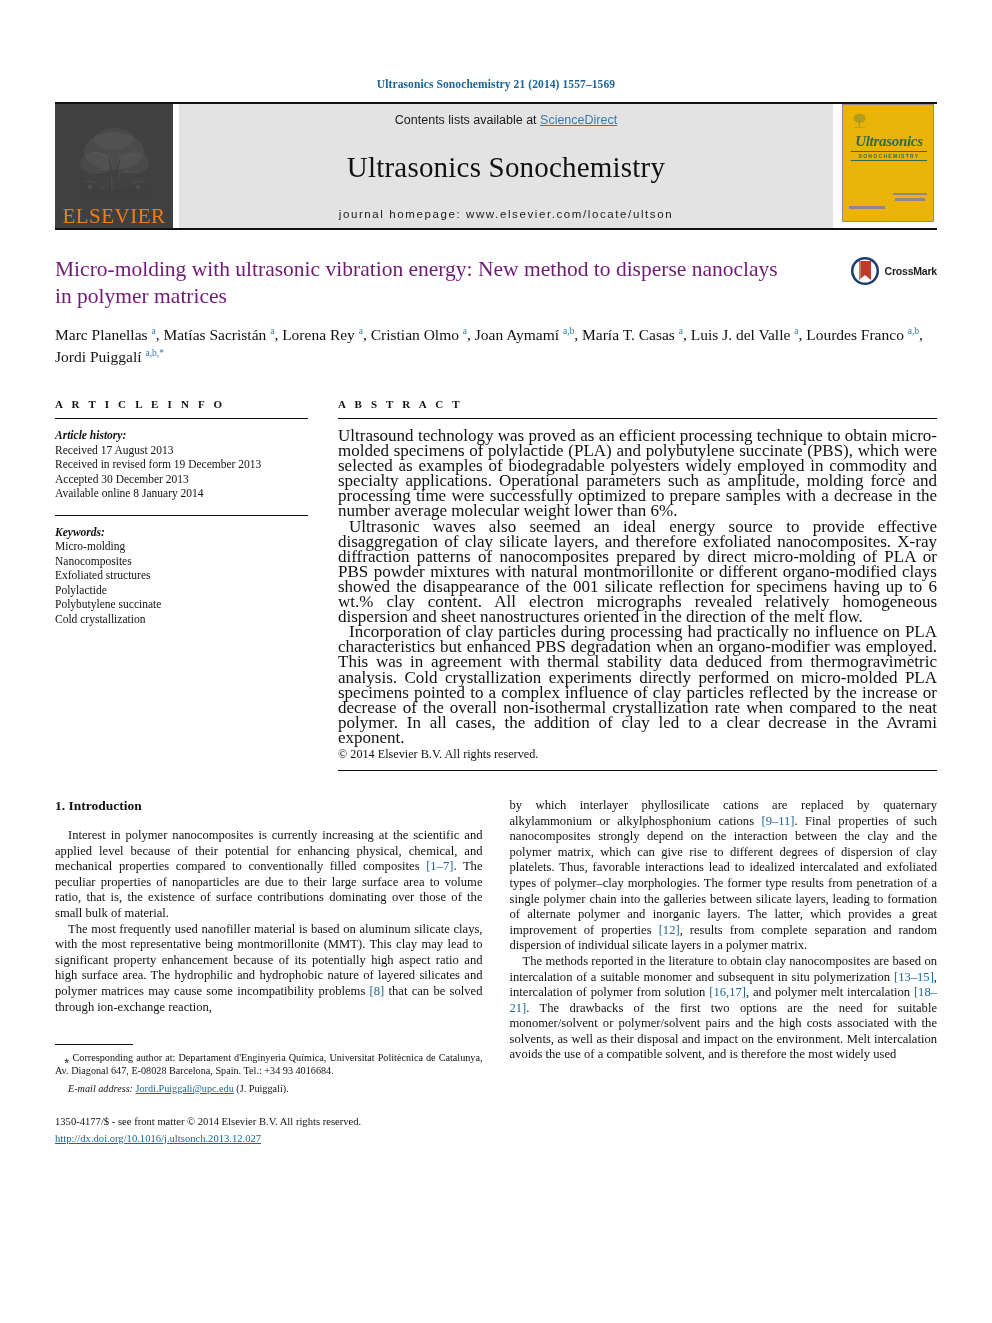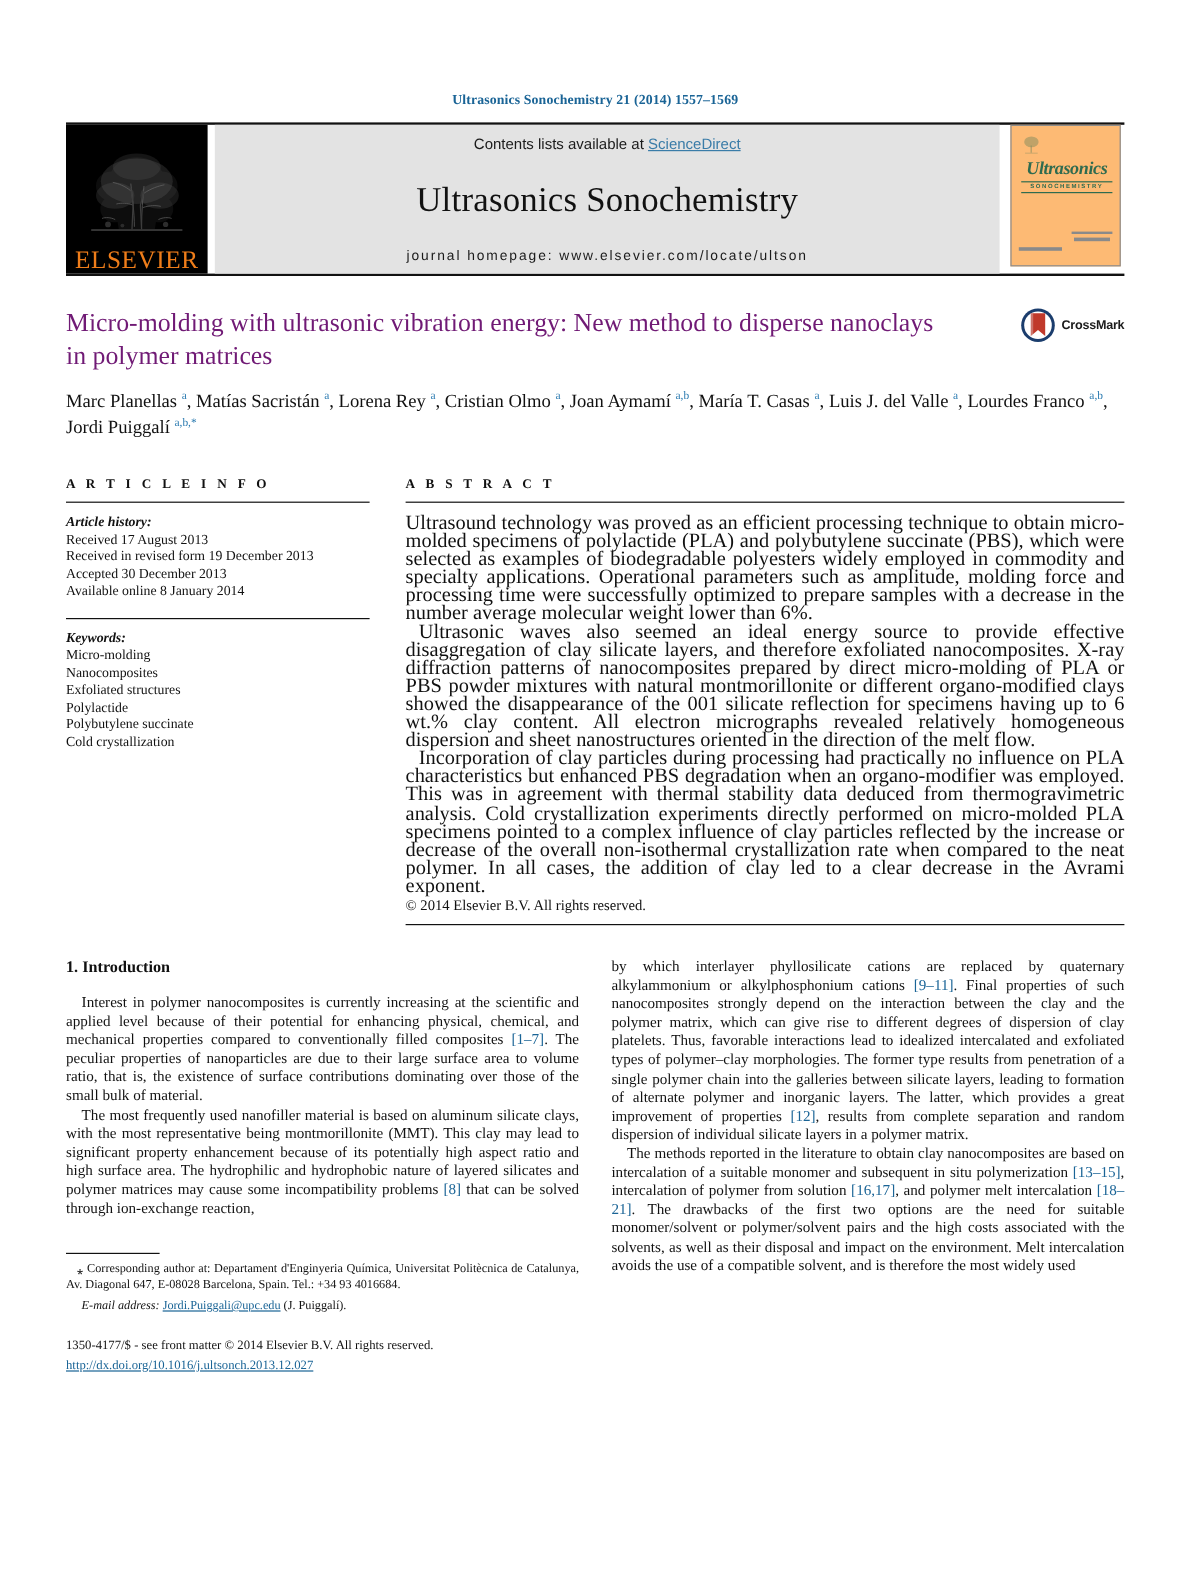--- a/index.html
+++ b/index.html
@@ -46,21 +46,21 @@
     margin: 0 55px;
     height: 124px;
   }
   .elsevier-box {
     width: 118px;
     flex: 0 0 118px;
     display: flex;
     flex-direction: column;
     align-items: center;
     justify-content: flex-end;
-    background: #000000;
+    background: #404040;
     padding-top: 4px;
   }
   .tree-svg { display:block; }
   .elsevier-word {
     font-family: "Liberation Serif", serif;
     color: #ef7d1a;
     font-size: 21px;
     letter-spacing: 0.5px;
     line-height: 1;
     margin-top: 1px;
@@ -101,21 +101,21 @@
   .cover-box {
     flex: 0 0 98px;
     width: 98px;
     display: flex;
     align-items: flex-start;
     justify-content: center;
   }
   .cover {
     width: 92px;
     height: 118px;
-    background: #fdba74;
+    background: #eab308;
     border: 1px solid #8d8d8d;
     position: relative;
     box-sizing: border-box;
   }
   .cover .minitree {
     position: absolute;
     left: 9px; top: 7px;
     width: 15px; height: 17px;
     opacity: .55;
   }

